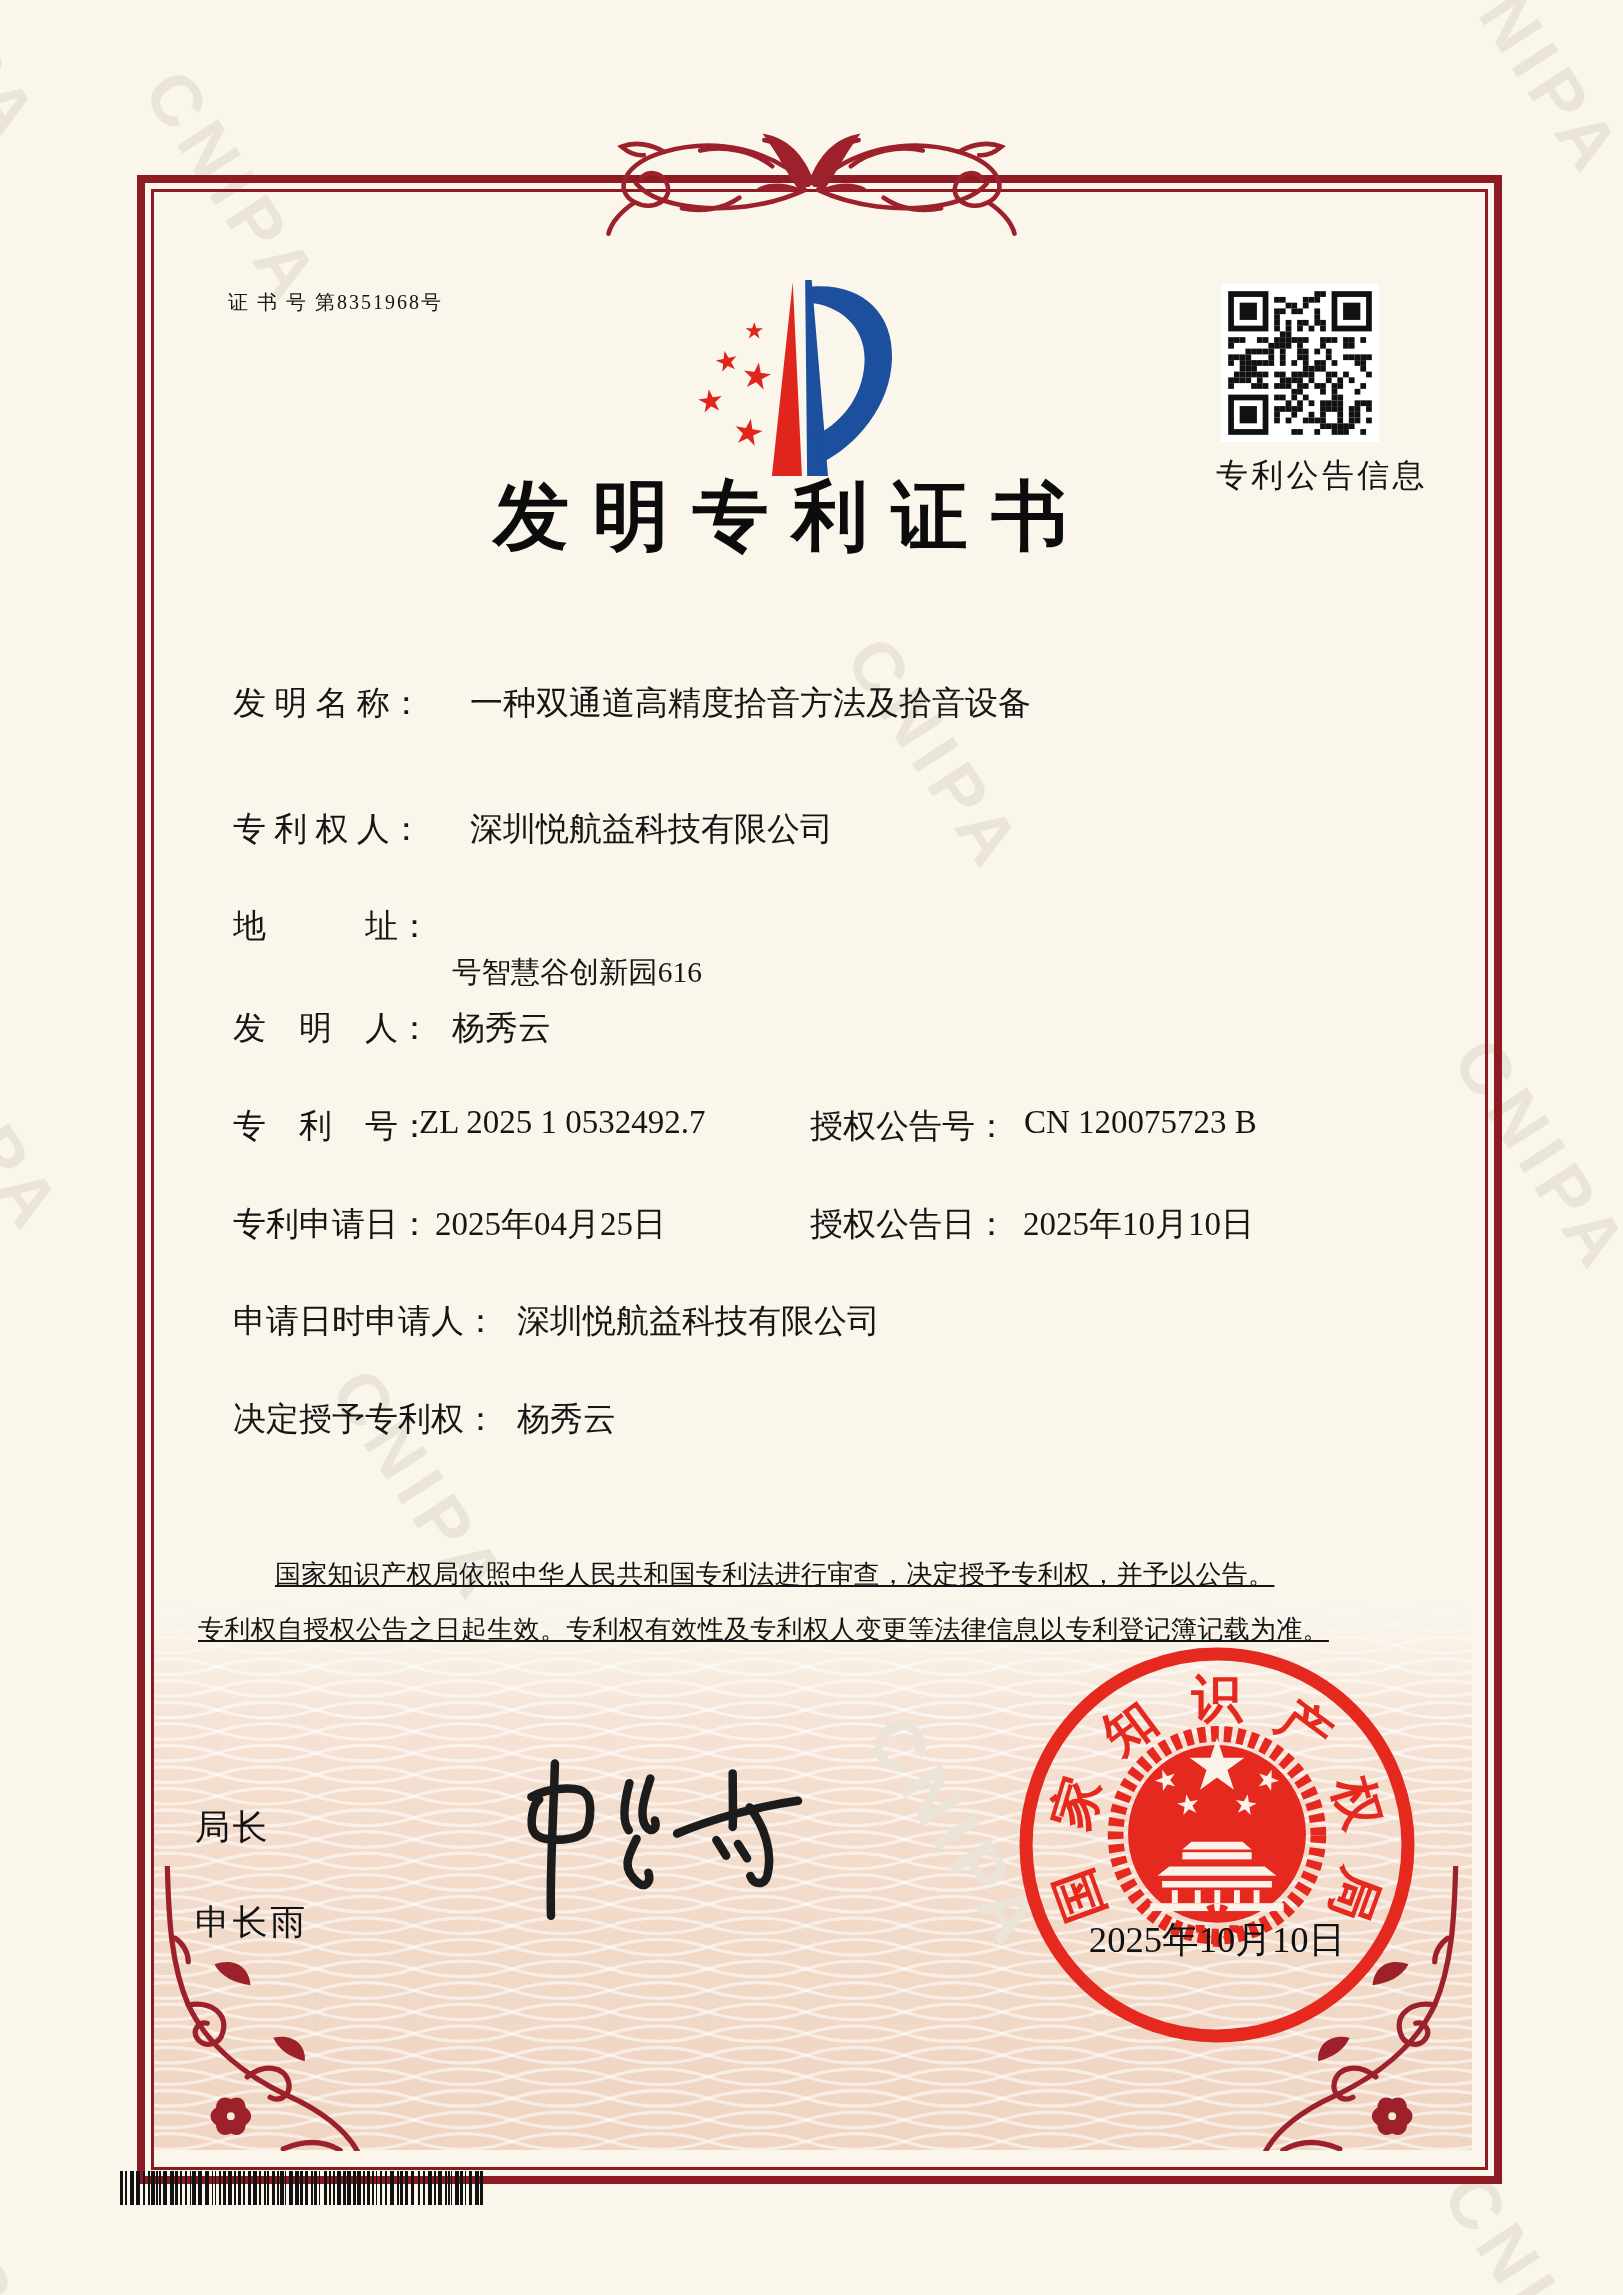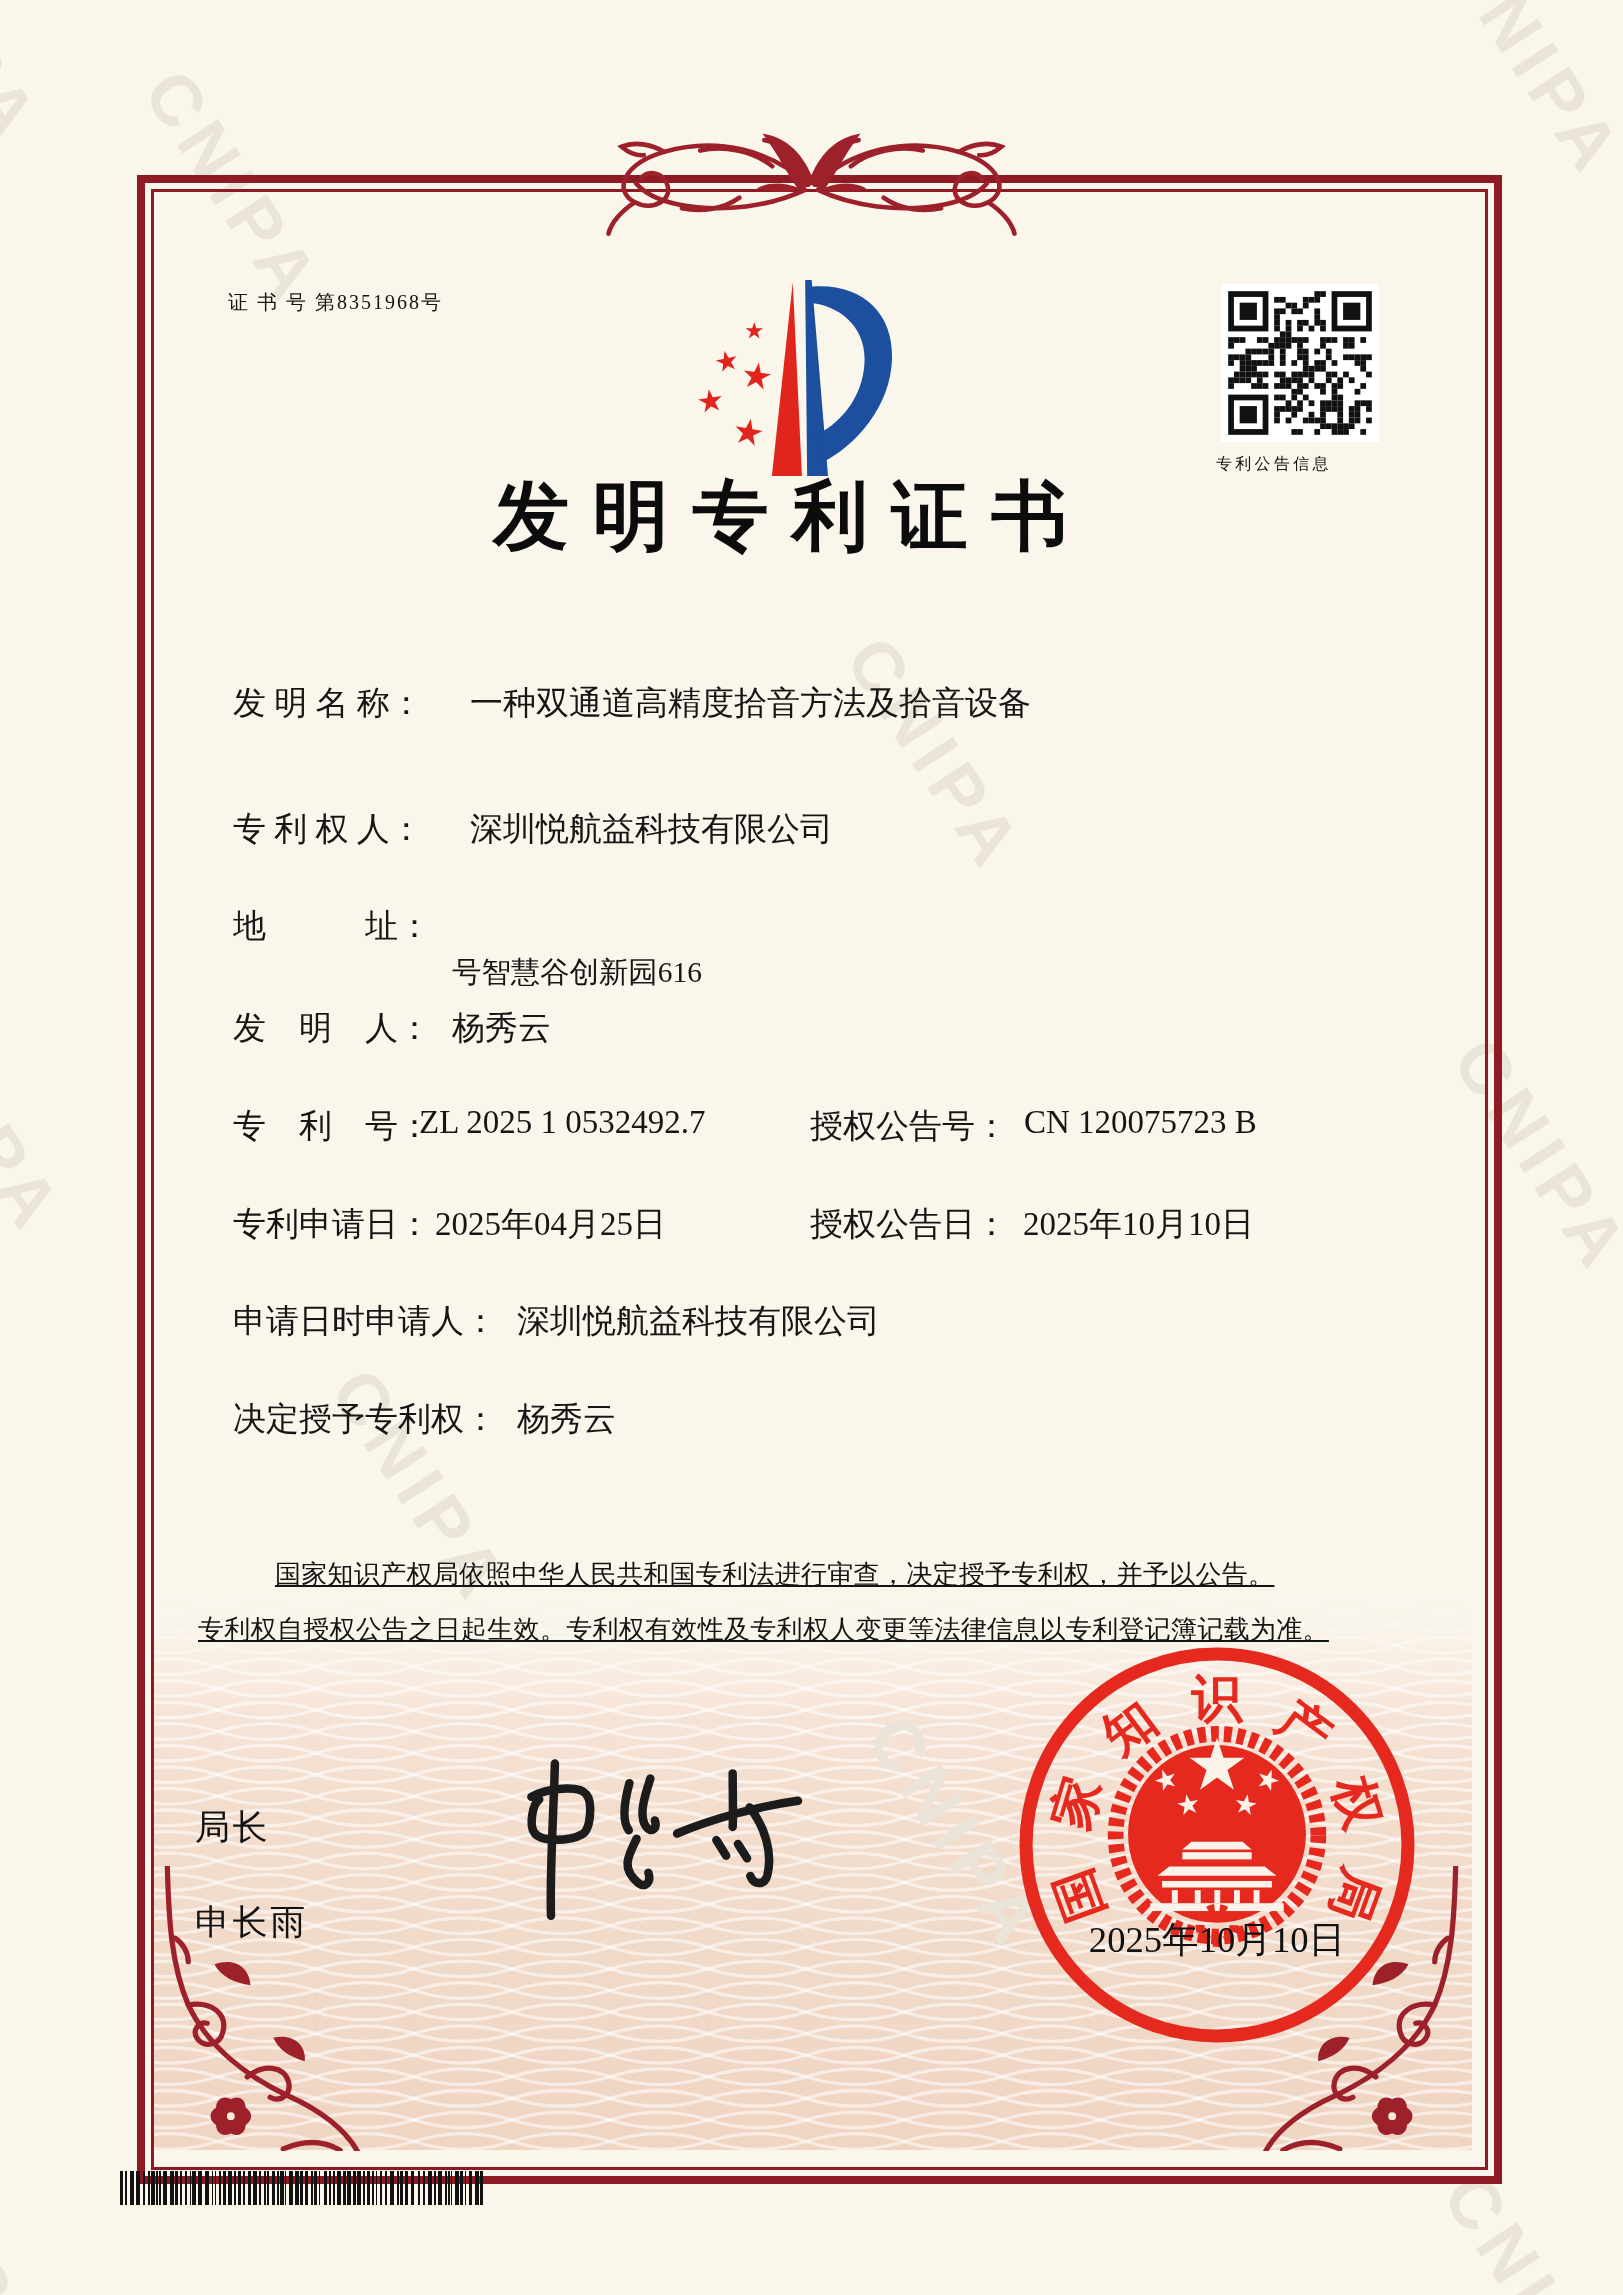--- a/index.html
+++ b/index.html
@@ -19,21 +19,21 @@
   .frame{position:absolute;left:137px;top:175px;width:1349px;height:1993px;
          border:8.5px solid #8e1b24;z-index:2;pointer-events:none;}
   .frame-inner{position:absolute;left:5.9px;top:5.9px;right:5.9px;bottom:5.9px;border:3.3px solid #8e1b24;}
   .ornament{position:absolute;z-index:3;}
   
   .txt{position:absolute;white-space:nowrap;color:#151515;z-index:4;}
   .certno{left:228px;top:289px;font-size:20px;letter-spacing:2px;}
   .title{left:118px;top:466px;width:1348px;text-align:center;font-size:76px;font-weight:bold;
          letter-spacing:23.6px;color:#0c0c0c;}
   .qrbox{position:absolute;left:1221px;top:284px;width:158px;height:158px;background:#ffffff;z-index:4;}
-  .qrlabel{left:1216px;top:454px;font-size:16px;letter-spacing:3.3px;}
+  .qrlabel{left:1216px;top:454px;font-size:32px;letter-spacing:3.3px;}
   .flabel,.fvalue{position:absolute;white-space:nowrap;font-size:33px;color:#161616;z-index:4;}
   .addr{font-size:29.4px;}
   .stmt{position:absolute;white-space:nowrap;font-size:26px;color:#141414;z-index:4;letter-spacing:0.3px;text-decoration:underline;}
   .director{position:absolute;left:195px;font-size:35px;color:#111;z-index:4;letter-spacing:2.6px;}
   .footer{position:absolute;left:278px;top:2084px;width:916px;text-align:center;
           font-size:27.5px;color:#222;z-index:4;letter-spacing:1.3px;}
   .sig{position:absolute;left:517px;top:1734px;z-index:4;}
   .seal{position:absolute;left:1011px;top:1639px;z-index:5;}
   .barcode{position:absolute;left:120px;top:2171px;width:365px;height:34px;z-index:4;
            display:flex;align-items:stretch;}

